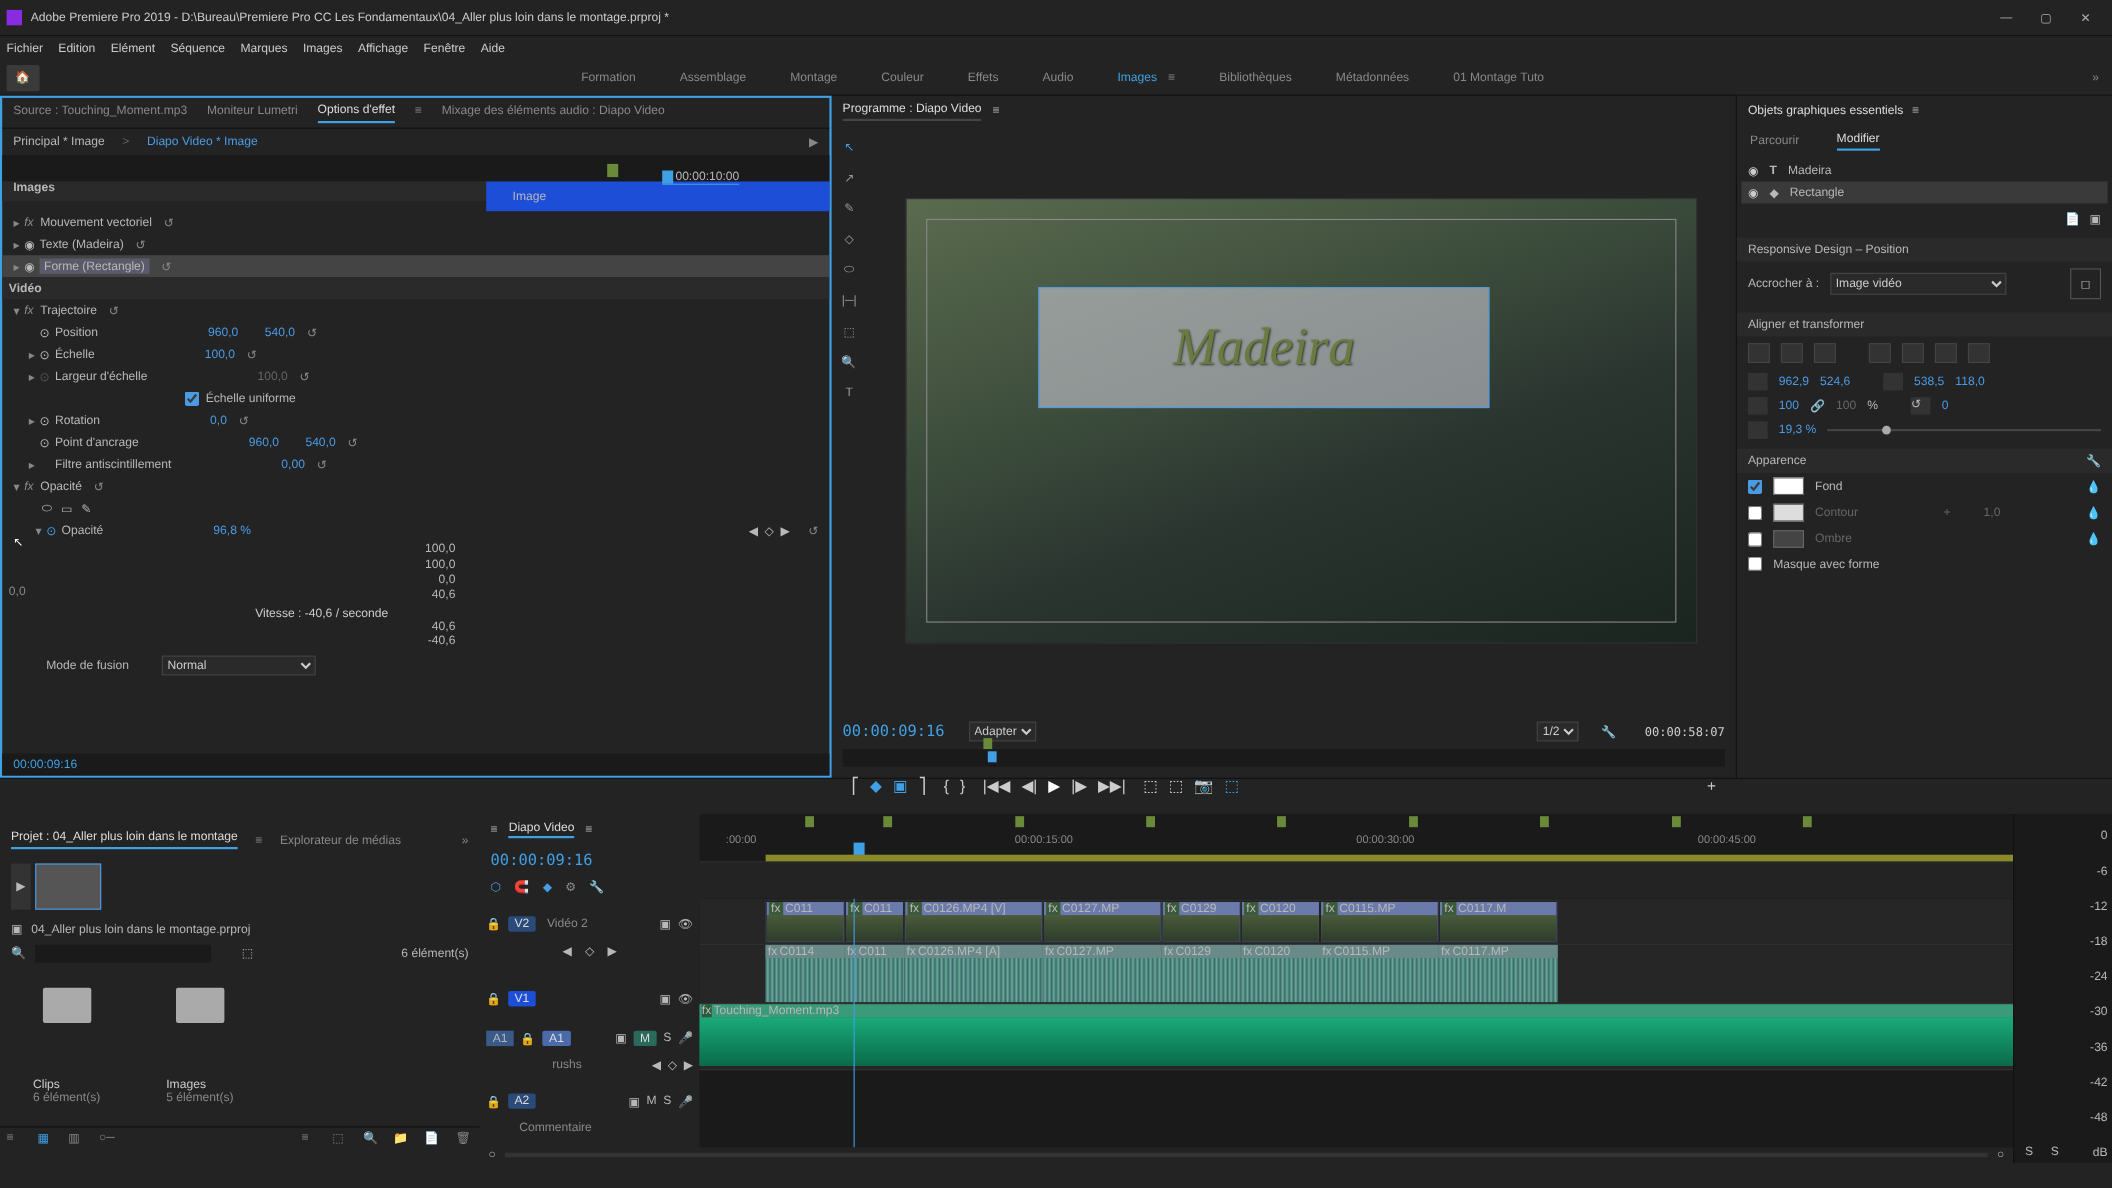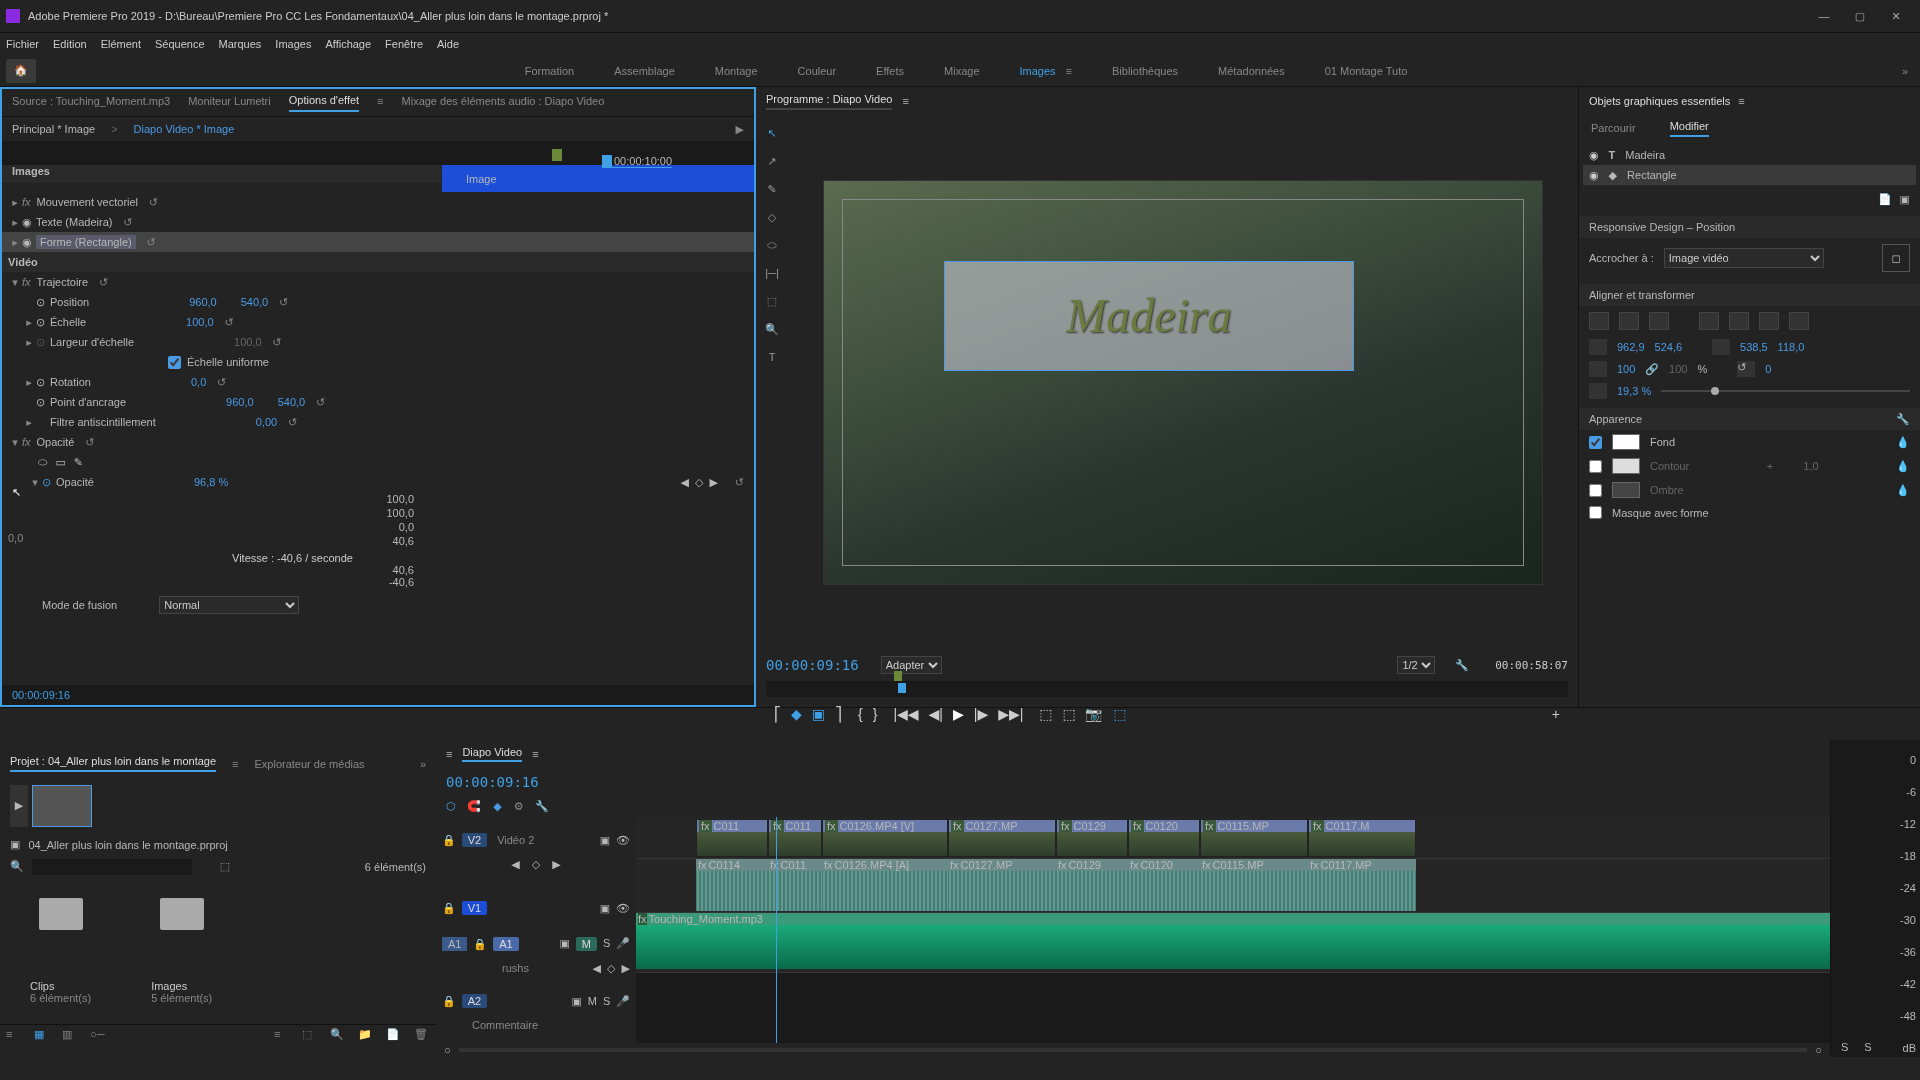--- a/index.html
+++ b/index.html
@@ -43,21 +43,21 @@
 .prop-row.selected .box { background:#5a5a6a; padding:1px 4px; }
 .prop-row .v1 { margin-left:100px; color:#4a9be6; }
 .prop-row .v2 { margin-left:24px; color:#4a9be6; }
 .prop-row .reset { color:#888; margin-right:4px; width:20px; text-align:right;}
 .prop-row input[type=checkbox]{ accent-color:#4a9be6; margin-right:6px;}
 .subhead { background:#2a2a2a; font-weight:bold; }
 .opacity-graph { height:60px; margin-left:30px; position:relative; }
 .opacity-graph .scale { position:absolute; right:340px; top:0; text-align:right; line-height:14px; color:#4a9be6; font-size:10px;}
 .velocity { height:40px; margin-left:30px; }
 .velocity .lbl { color:#ccc; margin-left:200px; }
-.blend-row { height:26px; display:flex; align-items:center; padding:0 40px;gap:12px; }
+.blend-row { height:26px; display:flex; align-items:center; padding:0 40px; }
 .blend-row select { background:#2a2a2a; border:1px solid #444; color:#ccc; width:140px; height:18px; margin-left:30px; }
 .tc-footer { height:20px; background:#1a1a1a; display:flex; align-items:center; padding:0 10px; }
 .tc-footer span { color:#3fa0e6; }
 
 
 .program { flex:1; display:flex; flex-direction:column; }
 .prog-tabs { height:28px; display:flex; align-items:center; padding:0 10px; gap:10px; }
 .prog-tools { width:32px; display:flex; flex-direction:column; align-items:center; gap:8px; padding-top:8px; }
 .prog-tools .tool { width:20px; height:20px; display:flex; align-items:center; justify-content:center; color:#999; }
 .prog-tools .tool.active { color:#3fa0e6; }
@@ -195,21 +195,21 @@
 </div>
 
 <div class="toolbar">
   <div class="home">🏠</div>
   <div class="ws">
     <span>Formation</span>
     <span>Assemblage</span>
     <span>Montage</span>
     <span>Couleur</span>
     <span>Effets</span>
-    <span>Mixage</span>
+    <span>Audio</span>
     <span class="sel">Images</span>
     <span style="color:#888;margin-left:-30px;">≡</span>
     <span>Bibliothèques</span>
     <span>Métadonnées</span>
     <span>01 Montage Tuto</span>
   </div>
   <div class="chev">»</div>
 </div>
 
 <div class="main">
@@ -611,20 +611,37 @@
             </div>
           <div class="tl-tc">00:00:09:16</div>
           <div class="tl-tools">
             <span class="ic">⬡</span>
             <span class="ic">🧲</span>
             <span class="ic">◆</span>
             <span class="ic gray">⚙</span>
             <span class="ic gray">🔧</span>
           </div>
         </div>
+        <div class="tl-ruler" style="flex:1;">
+          <div class="marker" style="left:8%;"></div>
+            <div class="marker" style="left:14%;"></div>
+            <div class="marker" style="left:24%;"></div>
+            <div class="marker" style="left:34%;"></div>
+            <div class="marker" style="left:44%;"></div>
+            <div class="marker" style="left:54%;"></div>
+            <div class="marker" style="left:64%;"></div>
+            <div class="marker" style="left:74%;"></div>
+            <div class="marker" style="left:84%;"></div>
+          <div class="time" style="left:2%;">:00:00</div>
+          <div class="time" style="left:24%;">00:00:15:00</div>
+          <div class="time" style="left:50%;">00:00:30:00</div>
+          <div class="time" style="left:76%;">00:00:45:00</div>
+          <div class="playhead"></div>
+          <div class="workarea"></div>
+        </div>
       </div>
 
       <div style="display:flex;flex:1;">
         <div style="width:200px;display:flex;flex-direction:column;">
           <div style="height:70px;display:flex;flex-direction:column;justify-content:center;">
             <div class="track-head">
                 <span class="lock">🔒</span>
                 <span class="badge">V2</span>
                 <span class="name">Vidéo 2</span>
                 <span class="micons">

